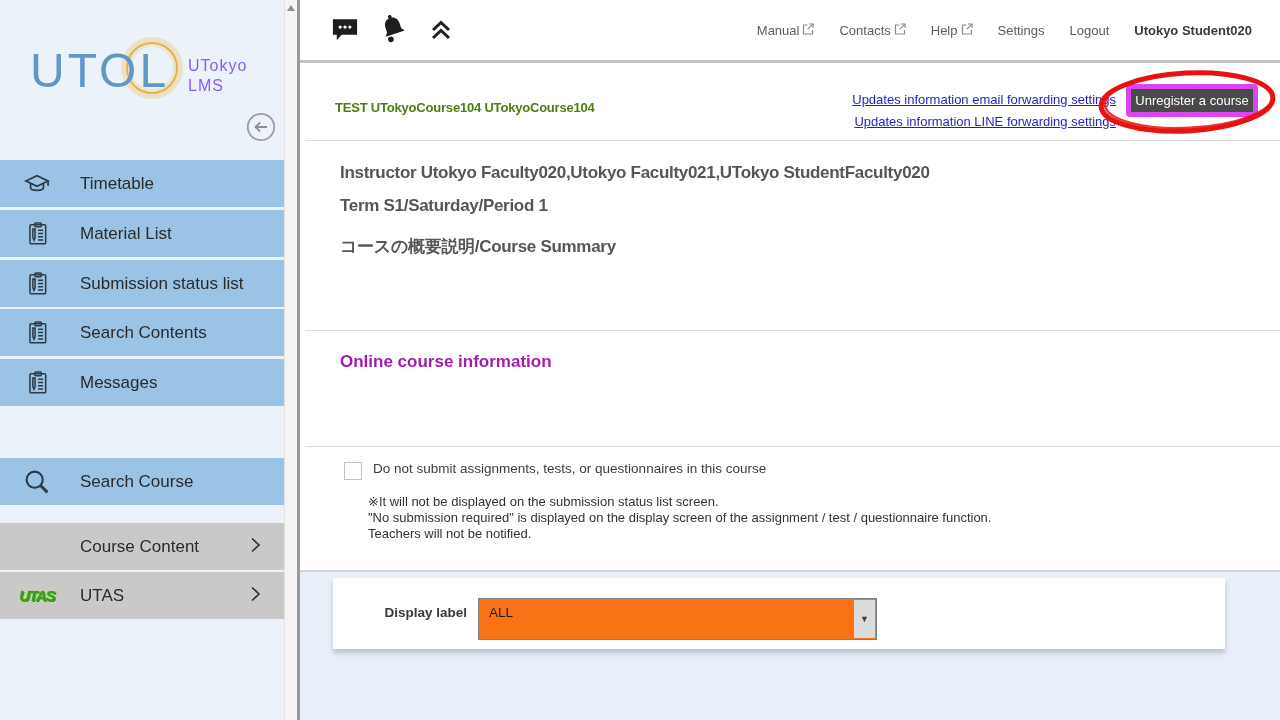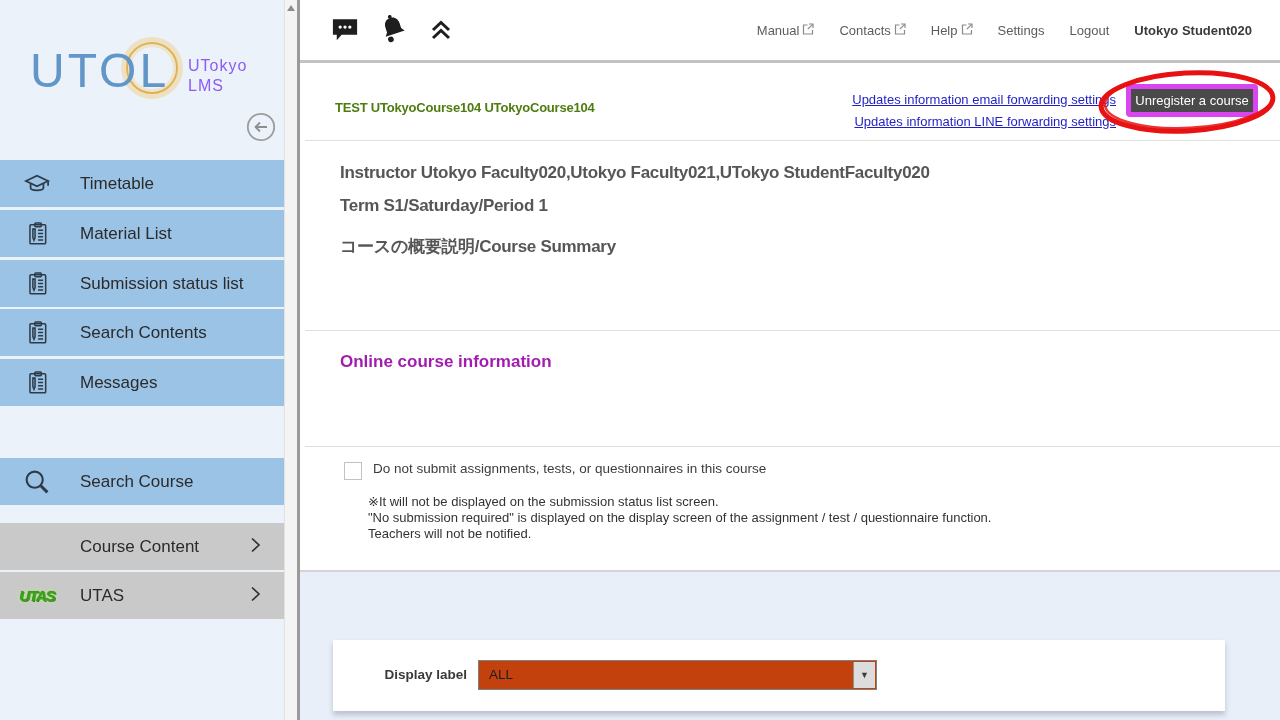--- a/index.html
+++ b/index.html
@@ -53,24 +53,24 @@
   .annotation-svg { position:absolute; left:796px; top:66px; pointer-events:none; }
 
   .info-line { position:absolute; left:40px; font-size:17px; font-weight:bold; color:#565656; letter-spacing:-0.3px; white-space:nowrap; }
   .section-heading { position:absolute; left:40px; font-size:17px; font-weight:bold; color:#a21caf; }
 
   .optout-checkbox { position:absolute; left:44px; top:462px; width:18px; height:18px; border:1px solid #c2c2c2; background:#fff; cursor:pointer; }
   .optout-label { position:absolute; left:73px; top:461px; font-size:13.5px; color:#3c3c3c; white-space:nowrap; }
   .optout-notes { position:absolute; left:44px; top:494px; font-size:13px; color:#333; line-height:16px;margin-left:24px; }
   .optout-notes div { white-space:nowrap; }
 
-  .filter-card { position:absolute; left:33px; top:640px; width:892px; height:71px; background:#fff;
+  .filter-card { position:absolute; left:33px; top:578px; width:892px; height:71px; background:#fff;
                  box-shadow:0 4px 5px rgba(110,120,145,.38); }
   .filter-label { position:absolute; left:40px; top:27px; width:94px; text-align:right; font-size:13.5px; font-weight:bold; color:#3a3a3a; }
-  .filter-select { position:absolute; left:145px; top:20px; width:399px; height:30px; background:#c2410c; border:1px solid #808080; cursor:pointer; }
+  .filter-select { position:absolute; left:145px; top:20px; width:399px; height:42px; background:#f97316; border:1px solid #808080; cursor:pointer; }
   .filter-select .val { position:absolute; left:10px; top:0; line-height:28px; font-size:13.5px; color:#1e1e1e; }
   .select-arrow-box { position:absolute; right:1px; top:1px; bottom:1px; width:22px; background:#dcdcdc; border-left:1px solid #909090;
                       display:flex; align-items:center; justify-content:center; font-size:9px; color:#3c3c3c; cursor:pointer; }
 </style>
 </head>
 <body>
 
 <div class="screen">
 
   <aside class="sidebar">

